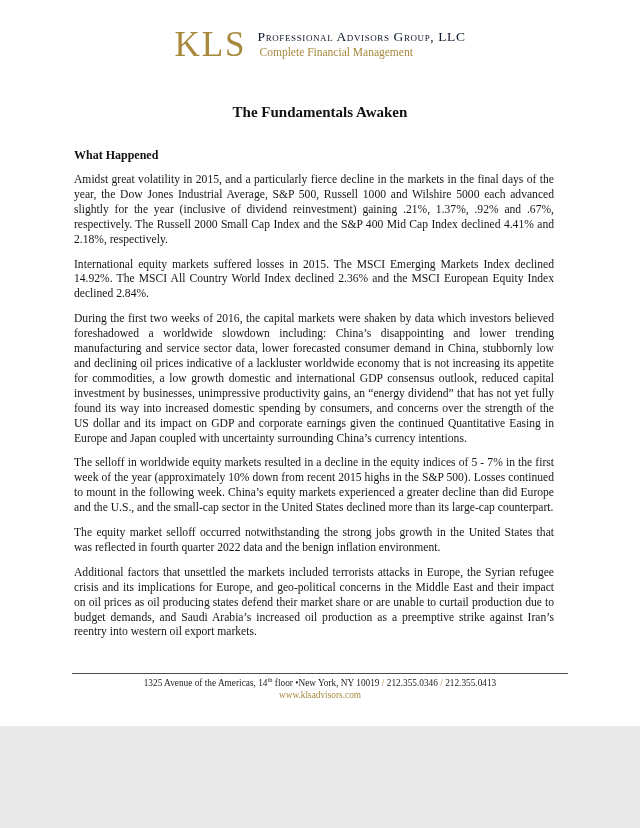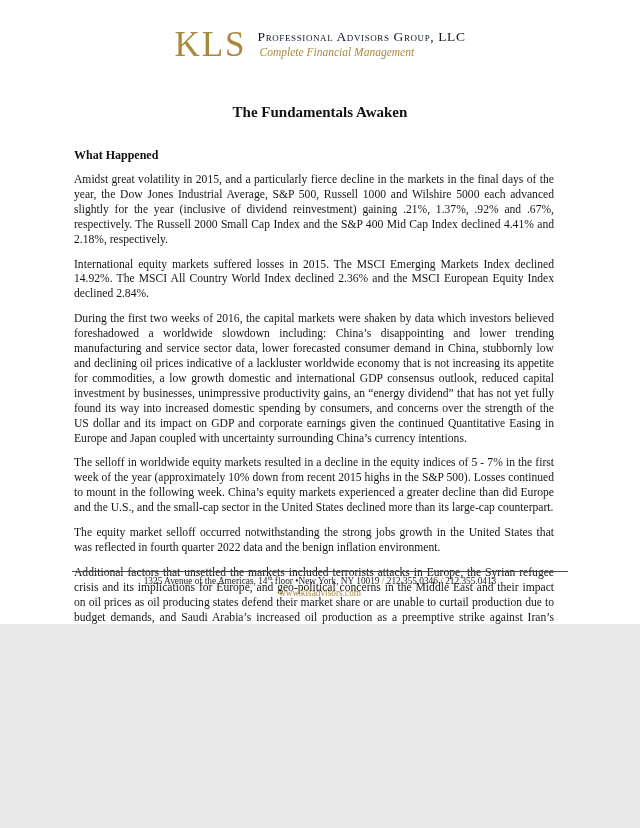--- a/index.html
+++ b/index.html
@@ -3,38 +3,38 @@
 <meta charset="utf-8">
 <style>
   :root{
     --gold: #a8893d;
     --slash: #bf7c2a;
     --ink: #161616;
   }
   * { box-sizing: border-box; }
   html,body { margin:0; padding:0; background:#e9e9e9; }
   .page{
-    width:640px; height:624px; margin:0 auto; background:#ffffff;
+    width:640px; height:726px; margin:0 auto; background:#ffffff;
     font-family:"Liberation Serif", serif; color:var(--ink);
     position:relative; overflow:hidden; outline:1px solid #d8d8d8;
   }
   
   .header{ text-align:center; padding-top:27px; }
   .logo-row{ display:inline-flex; align-items:center; gap:11px; text-align:left; }
   .logo-kls{
     font-size:35px; line-height:1; color:var(--gold);
     letter-spacing:2px; font-weight:400;
   }
   .company{ display:inline-block; vertical-align:middle; }
   .company-name{
     display:block; font-variant:small-caps; font-size:13.5px;
     letter-spacing:0.6px; color:#0f172a; line-height:1.25;
   }
   .tagline{
-    display:block; font-style:italic; color:var(--gold);
+    display:block; color:var(--gold);
     font-size:11.5px; line-height:1.3; padding-left:2px;
   }
   
   .content{ padding:0 74px; }
   .title{
     text-align:center; font-weight:bold; font-size:15px;
     margin:42px 0 0 0; color:#111;
   }
   .section-heading{
     font-weight:bold; font-size:12px; margin:27px 0 0 0; color:#111;

